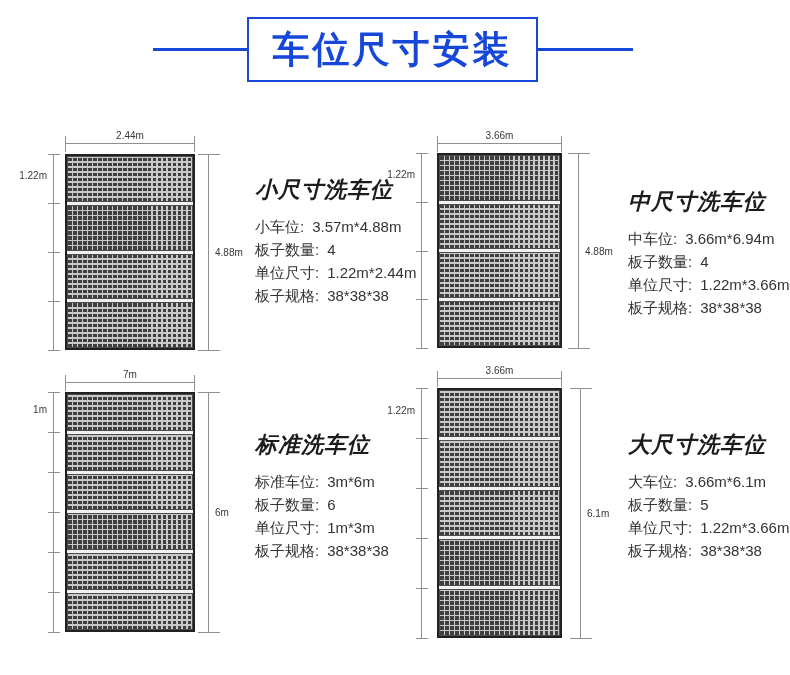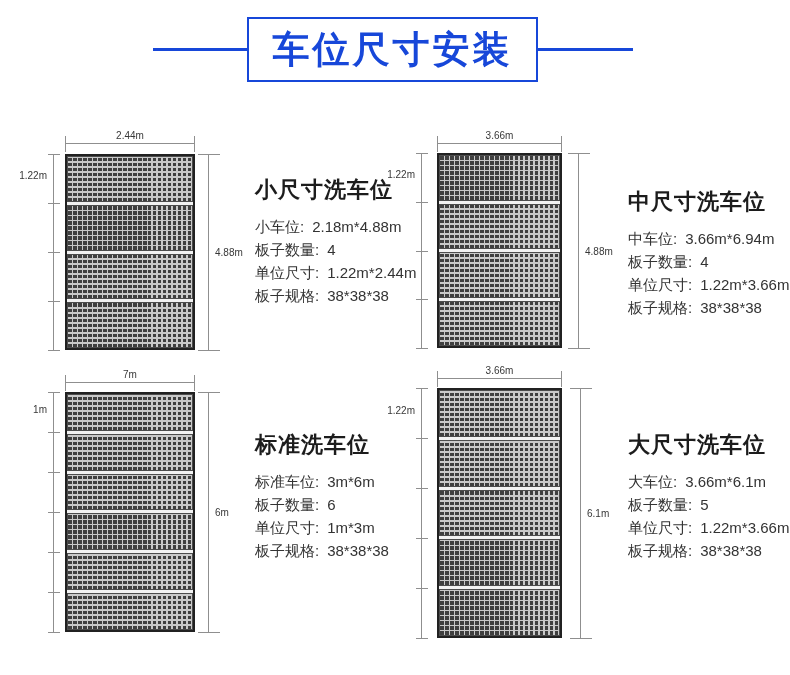--- a/index.html
+++ b/index.html
@@ -54,21 +54,21 @@
     content:""; position:absolute; left:-11px; width:22px; height:1px; background:#8f8f8f;
   }
   .dim-right::before { top:0; } .dim-right::after { bottom:-1px; }
 
   .side-label  { position:absolute; right:7px; white-space:nowrap; }
   .right-label { position:absolute; left:6px; top:50%; transform:translateY(-50%); white-space:nowrap; }
 
   .info { position:absolute; }
   .info h2 {
     margin:0 0 11px 0; font-size:22px; font-weight:bold; color:#1c1c1c;
-    letter-spacing:1px; line-height:28px; white-space:nowrap;
+    letter-spacing:1px; line-height:28px; white-space:nowrap;font-style:italic;
   }
   .spec-row { display:flex; gap:8px; font-size:15px; color:#333; line-height:23px; white-space:nowrap; }
   .spec-label { }
   .spec-value { }
 
   
   #p1 .grid      { left:65px;  top:154px; width:130px; height:196px; }
   #p1 .dim-top   { left:65px;  top:143px; width:130px; }
   #p1 .dim-left  { left:53px;  top:154px; height:196px; }
   #p1 .dim-left .side-label { top:16px; }
@@ -130,21 +130,21 @@
     <div class="grid">
         <div class="board"></div>
         <div class="board"></div>
         <div class="board"></div>
         <div class="board"></div>
       </div>
     <div class="info">
       <h2>小尺寸洗车位</h2>
       <div class="spec-row">
         <span class="spec-label">小车位:</span>
-        <span class="spec-value">2.18m*4.88m</span>
+        <span class="spec-value">3.57m*4.88m</span>
       </div>
       <div class="spec-row">
         <span class="spec-label">板子数量:</span>
         <span class="spec-value">4</span>
       </div>
       <div class="spec-row">
         <span class="spec-label">单位尺寸:</span>
         <span class="spec-value">1.22m*2.44m</span>
       </div>
       <div class="spec-row">

